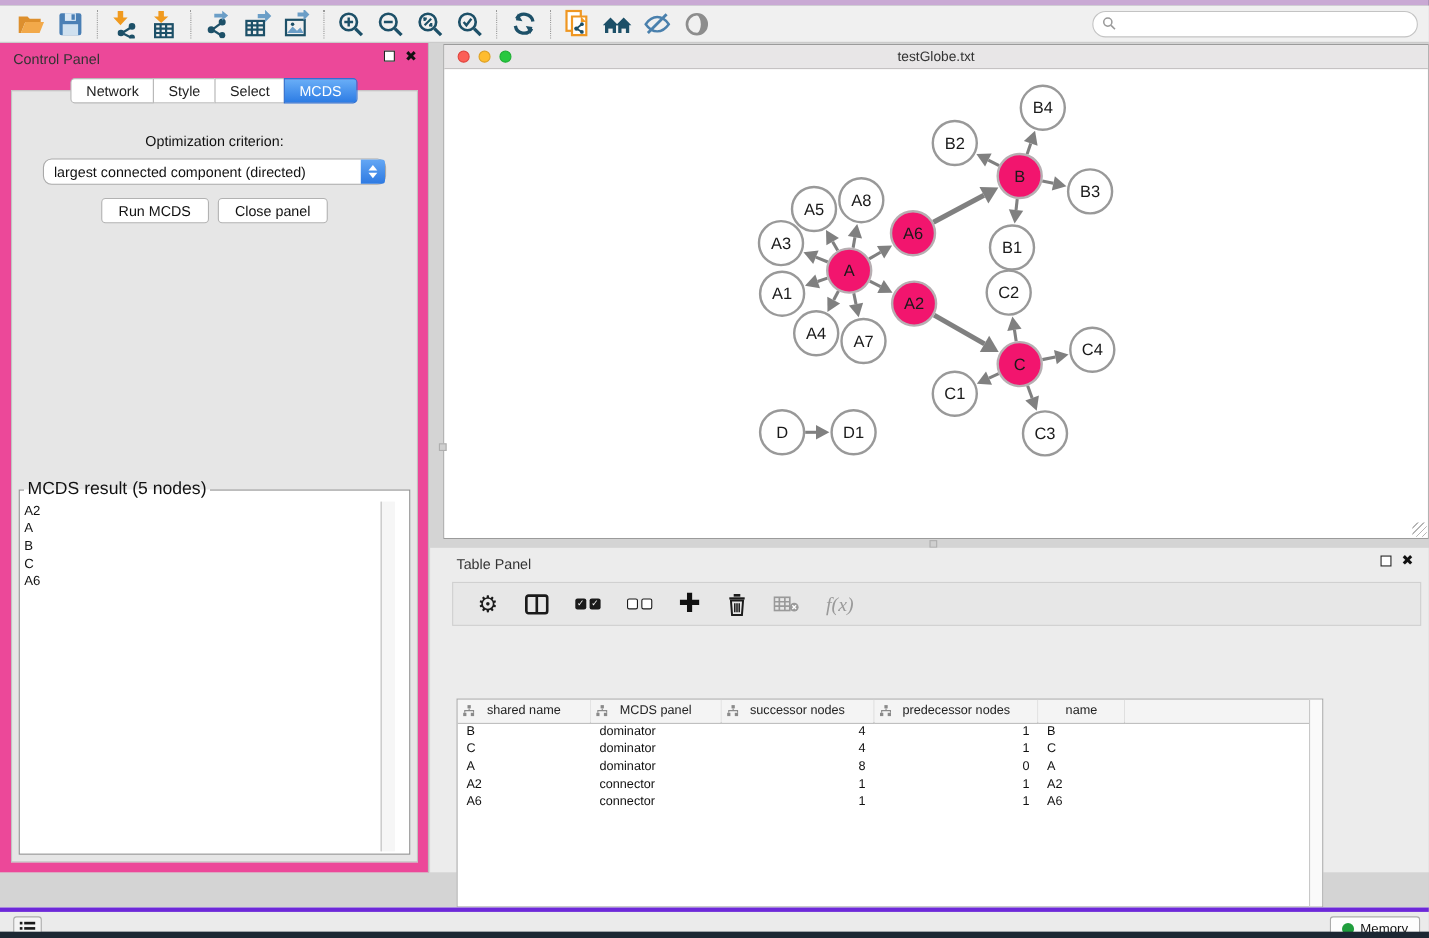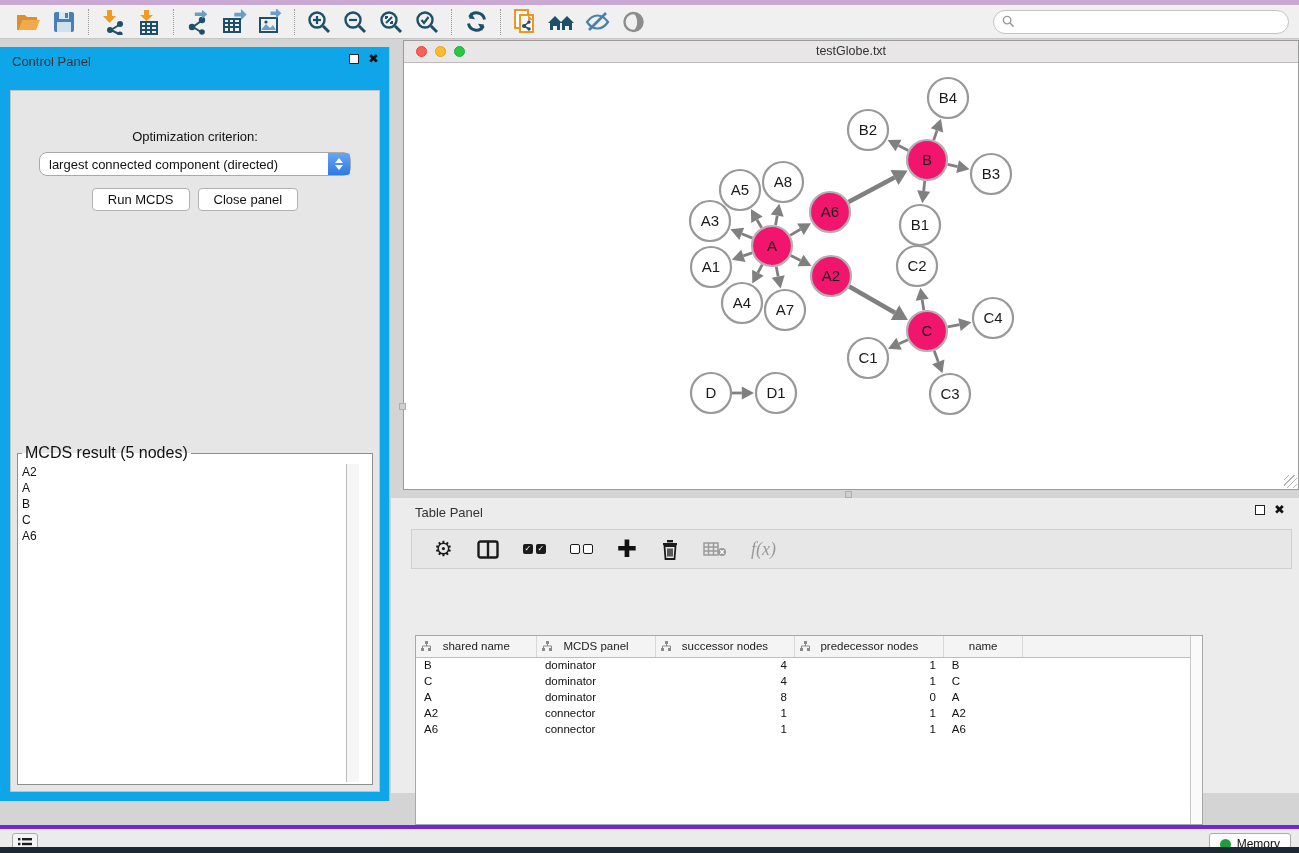--- a/index.html
+++ b/index.html
@@ -22,21 +22,21 @@
   .tbtn { width:36px; height:30px; display:flex; align-items:center; justify-content:center; }
   .tsep { width:1px; height:26px; margin:0 6px; border-left:1px dotted #9a9a9a; }
   .search-wrap { position:absolute; right:10px; top:5px; width:296px; height:24px; }
   .search-wrap input { width:100%; height:100%; border:1px solid #c3c3c3; border-radius:12px; background:#fff; padding:0 10px 0 26px; font-size:12px; outline:none; }
   .search-glass { position:absolute; left:9px; top:5px; width:13px; height:13px; pointer-events:none; }
 
   
   .main { position:relative; flex:1 1 auto; background:#d4d4d4; overflow:hidden; }
 
   
-  .control-panel { position:absolute; left:0; top:8px; width:390px; height:754px; background:#0ea5e9; border-right:1px solid #bdbdbd; }
+  .control-panel { position:absolute; left:0; top:0; width:390px; height:754px; background:#ec4899; border-right:1px solid #bdbdbd; }
   .panel-head { position:relative; height:28px; }
   .panel-head .ptitle { position:absolute; left:12px; top:7px; font-size:13px; color:#333; }
   .panel-head .pbtns { position:absolute; right:10px; top:7px; display:flex; gap:9px; align-items:center; }
   .float-btn { width:10px; height:10px; border:1.5px solid #222; display:inline-block; background:#fff; }
   .close-btn { font-size:13px; font-weight:bold; color:#111; line-height:10px; }
   .seg-tabs { position:absolute; left:0; right:0; display:flex; justify-content:center; z-index:2; }
   .cp-tabs { top:32px; }
   .seg-tab { border:1px solid #b9b9b9; background:#fff; color:#222; font-size:13px; padding:3px 13px; margin-left:-1px; }
   .seg-tab:first-child { border-radius:4px 0 0 4px; margin-left:0; }
   .seg-tab:last-child { border-radius:0 4px 4px 0; }
@@ -265,20 +265,26 @@
     <div class="main">
 
       <div class="control-panel">
         <div class="panel-head">
           <span class="ptitle">Control Panel</span>
           <span class="pbtns">
             <span class="float-btn"></span>
             <span class="close-btn">✖</span>
           </span>
         </div>
+        <div class="seg-tabs cp-tabs">
+            <div class="seg-tab">Network</div>
+            <div class="seg-tab">Style</div>
+            <div class="seg-tab">Select</div>
+            <div class="seg-tab active">MCDS</div>
+          </div>
         <div class="cp-content">
           <div class="opt-label">Optimization criterion:</div>
           <div class="dropdown">
             <span class="dval">largest connected component (directed)</span>
             <span class="stepper">
                 <span class="tri-up"></span>
                 <span class="tri-dn"></span>
               </span>
           </div>
           <div class="btn-row">

